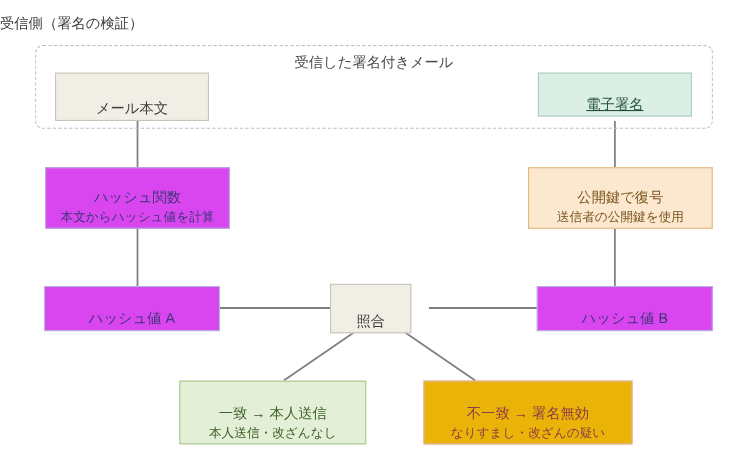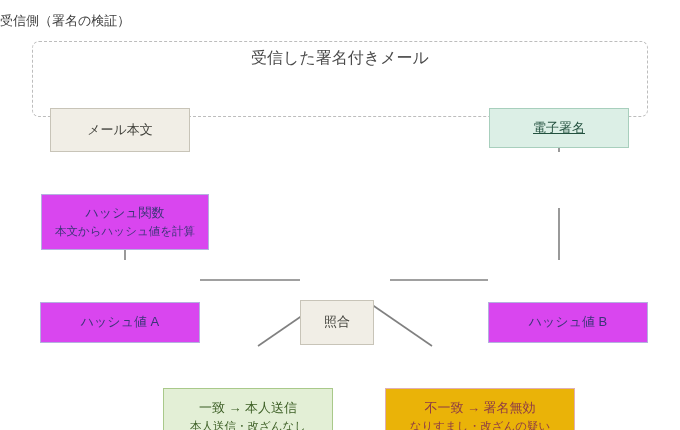--- a/index.html
+++ b/index.html
@@ -26,29 +26,28 @@
     width: 680px;
     height: 430px;
     pointer-events: none;
   }
   .node {
     position: absolute;
     box-sizing: border-box;
     display: flex;
     flex-direction: column;
     align-items: center;
-    justify-content: center;
+    justify-content: flex-end;
     text-align: center;
     border-radius: 0;
     border: 1px solid #c9c6bd;
     background: #f2efe7;
     color: #3b3b3b;
     line-height: 1.45;
     z-index: 2;
-    margin-top: 42px;
   }
   .node .t1 {
     font-size: 13px;
     white-space: nowrap;
   }
   .node .t2 {
     font-size: 11.5px;
     white-space: nowrap;
   }
 
@@ -57,21 +56,21 @@
     position: absolute;
     box-sizing: border-box;
     border: 1px dashed #bdbdbd;
     border-radius: 7px;
     background: transparent;
     z-index: 1;
   }
   #group-title {
     position: absolute;
     text-align: center;
-    font-size: 16px;
+    font-size: 13px;
     color: #4a4a4a;
     white-space: nowrap;
     z-index: 3;
   }
   #diagram-title {
     position: absolute;
     text-align: left;
     width: 680px;
     top: 12px;
     left: 0;
@@ -119,20 +118,24 @@
 
   <div class="node mint" style="left:489px; top:66px; width:140px; height:40px;text-decoration:underline;">
     <span class="t1">電子署名</span>
   </div>
 
   <div class="node lav" style="left:41px; top:152px; width:168px; height:56px;">
     <span class="t1">ハッシュ関数</span>
     <span class="t2">本文からハッシュ値を計算</span>
   </div>
 
+  <div class="node peach" style="left:480px; top:152px; width:168px; height:56px;">
+    <span class="t1">公開鍵で復号</span>
+    <span class="t2">送信者の公開鍵を使用</span>
+  </div>
 
   <div class="node lav" style="left:488px; top:260px; width:160px; height:41px;">
     <span class="t1">ハッシュ値 B</span>
   </div>
 
   <div class="node lav" style="left:40px; top:260px; width:160px; height:41px;">
     <span class="t1">ハッシュ値 A</span>
   </div>
 
   <div class="node beige" style="left:300px; top:258px; width:74px; height:45px;">

